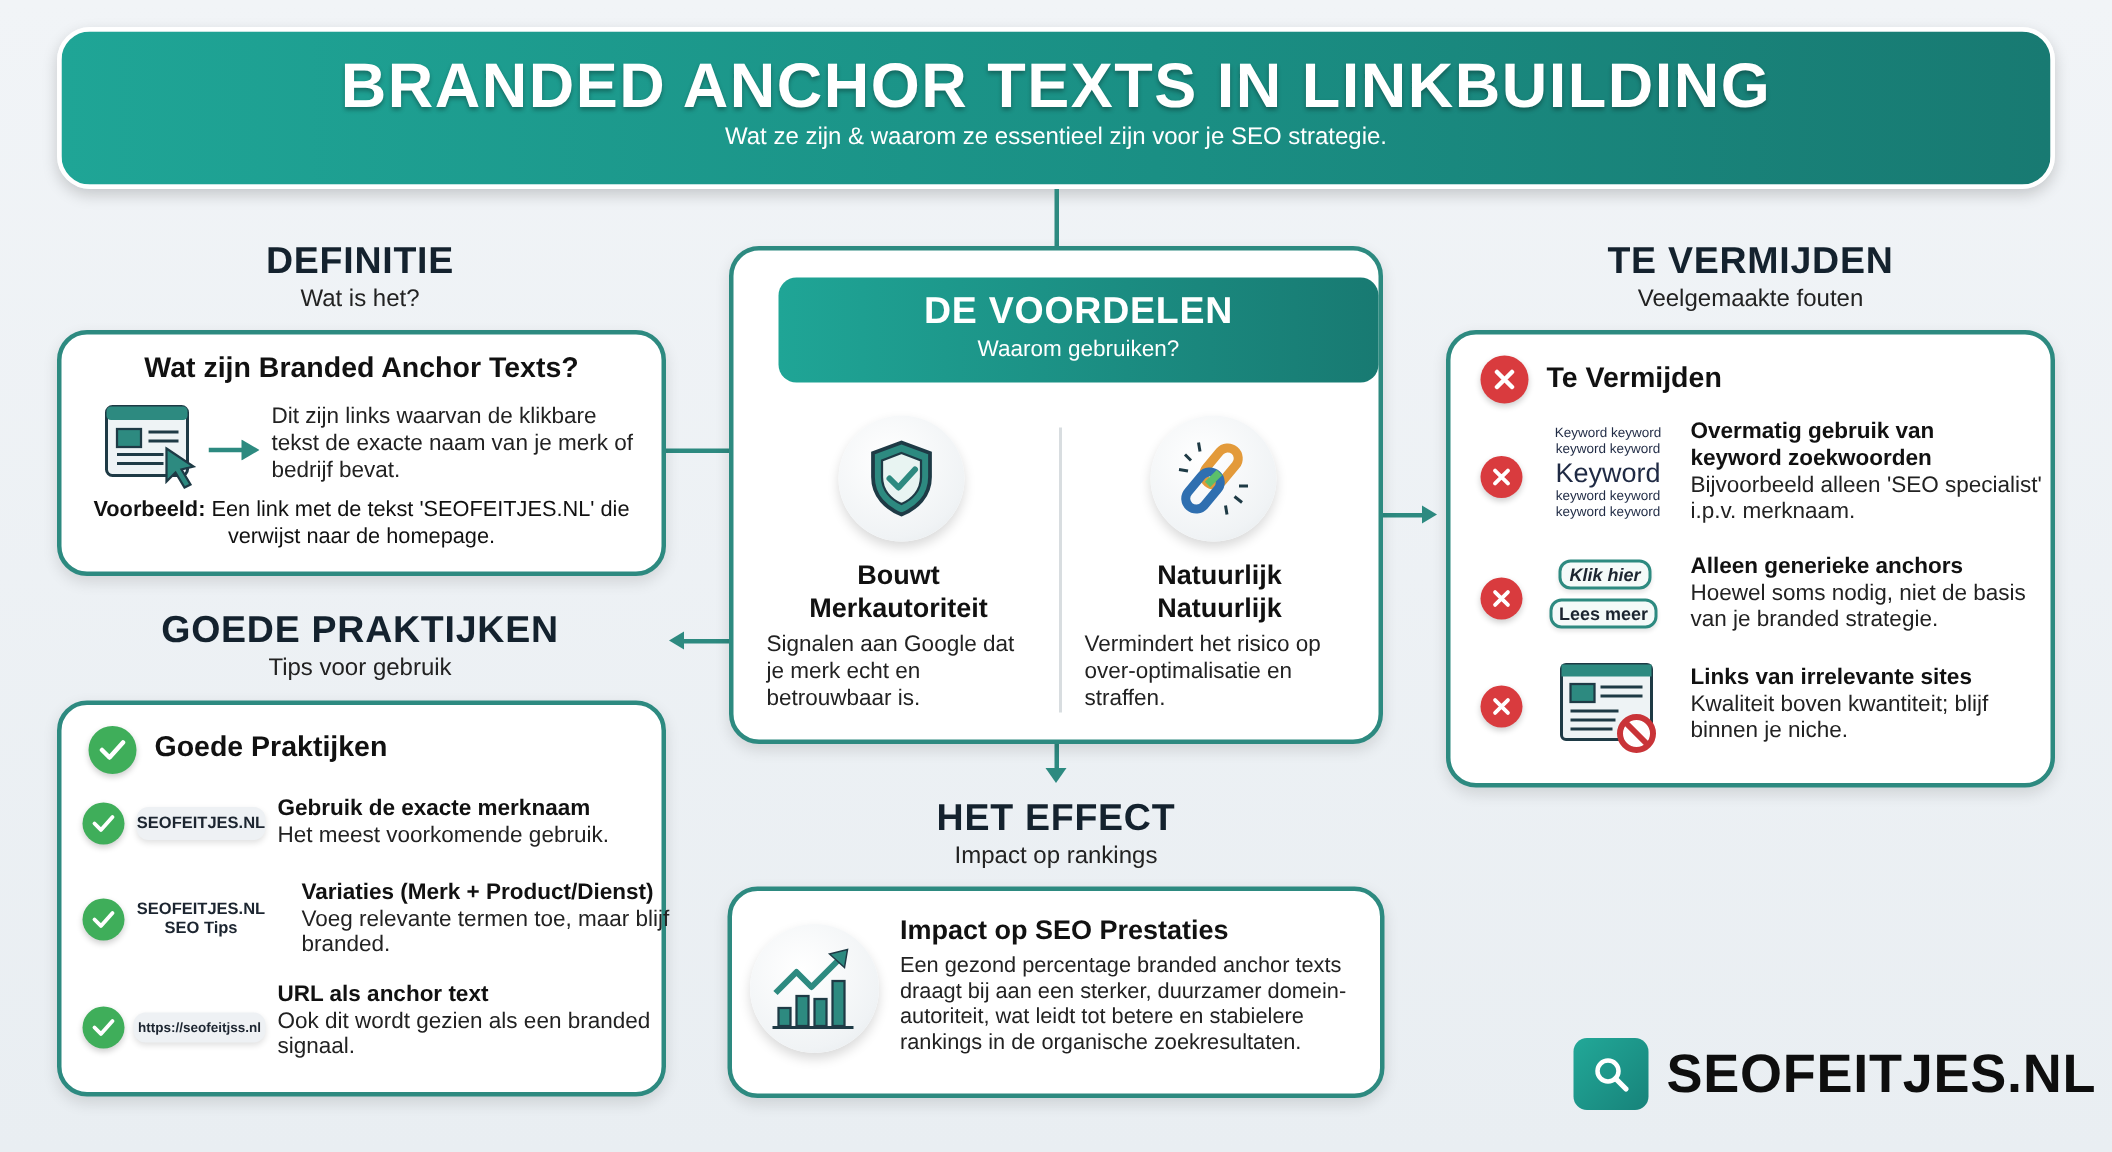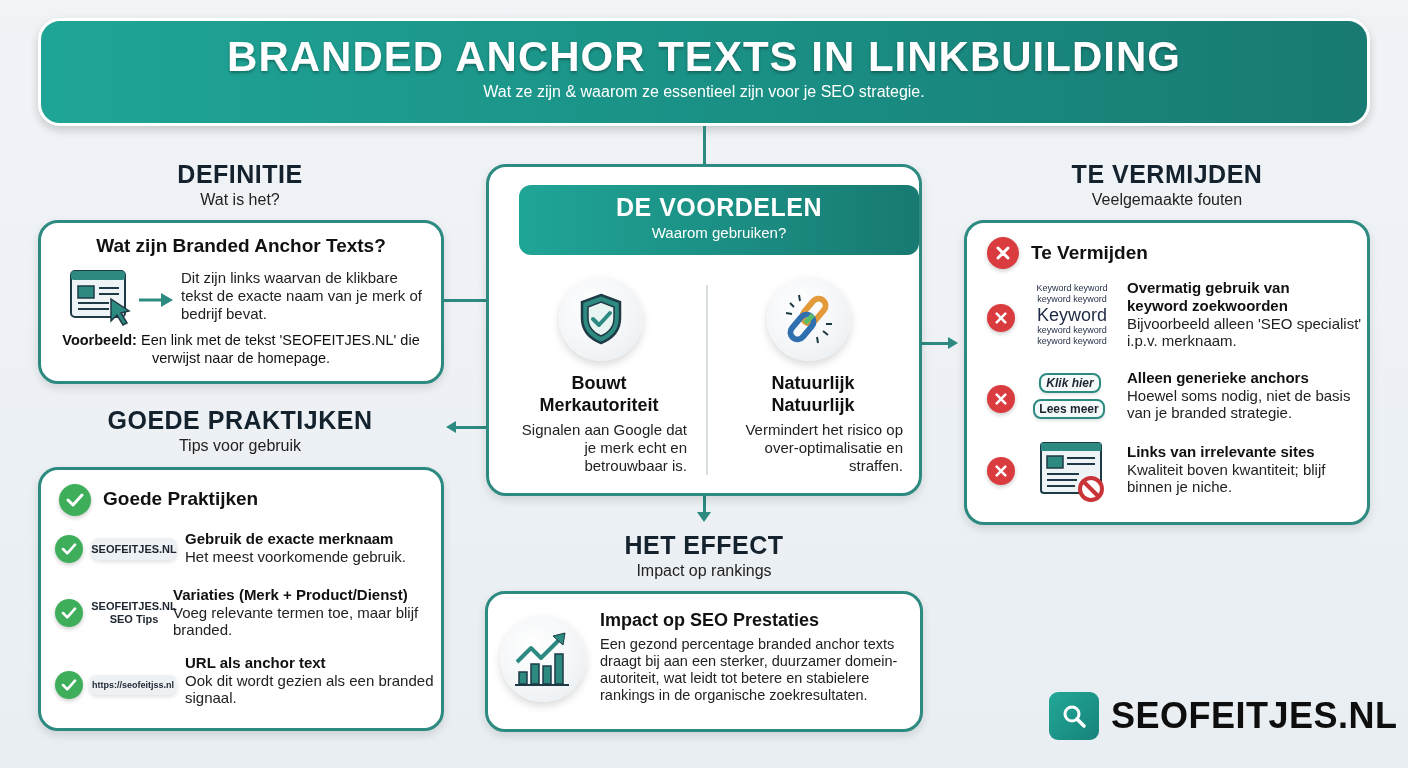--- a/index.html
+++ b/index.html
@@ -59,21 +59,21 @@
   }
   .vd-banner .h { font-size: 25px; font-weight: bold; margin-top: 8px; letter-spacing: 0.5px; }
   .vd-banner .s { font-size: 15px; margin-top: 2px; }
   .icon-circle {
     width: 84px; height: 84px; border-radius: 50%;
     background: radial-gradient(circle at 40% 35%, #ffffff 0%, #f0f3f5 70%, #e2e7ea 100%);
     box-shadow: 0 4px 8px rgba(0,0,0,0.15);
     display: flex; align-items: center; justify-content: center;
   }
   .vd-title { font-size: 18px; font-weight: bold; text-align: center; line-height: 22px; }
-  .vd-desc { font-size: 15px; text-align: right; line-height: 18px; color: #222; }
+  .vd-desc { font-size: 15px; text-align: left; line-height: 18px; color: #222; }
 
   
   .check {
     width: 28px; height: 28px; border-radius: 50%;
     background: #3fae5a; box-shadow: 0 2px 4px rgba(0,0,0,0.2);
     display: flex; align-items: center; justify-content: center;
   }
   .xmark {
     width: 28px; height: 28px; border-radius: 50%;
     background: #d93b3e; box-shadow: 0 2px 4px rgba(0,0,0,0.2);
@@ -176,21 +176,21 @@
 
   <div class="abs check" style="left:14px; top:129px;">
     <svg width="16" height="12" viewBox="0 0 18 14">
         <path d="M2 7 L7 12 L16 2" fill="none" stroke="#fff" stroke-width="3" stroke-linecap="round" stroke-linejoin="round"></path>
       </svg>
   </div>
   <div class="abs" style="left:50px; top:130px; width:86px;">
     <div class="pill" style="background:transparent; box-shadow:none;">SEOFEITJES.NL</div>
     <div class="pill" style="background:transparent; box-shadow:none;">SEO Tips</div>
   </div>
-  <div class="abs" style="left:132px; top:116px; width:256px;">
+  <div class="abs" style="left:160px; top:116px; width:256px;">
     <div class="row-title">Variaties (Merk + Product/Dienst)</div>
     <div class="row-desc">Voeg relevante termen toe, maar blijf branded.</div>
   </div>
 
   <div class="abs check" style="left:14px; top:201px;">
     <svg width="16" height="12" viewBox="0 0 18 14">
         <path d="M2 7 L7 12 L16 2" fill="none" stroke="#fff" stroke-width="3" stroke-linecap="round" stroke-linejoin="round"></path>
       </svg>
   </div>
   <div class="abs pill" style="left:48px; top:205px; width:88px; height:20px; line-height:20px; font-size:9px;">https://seofeitjss.nl</div>

